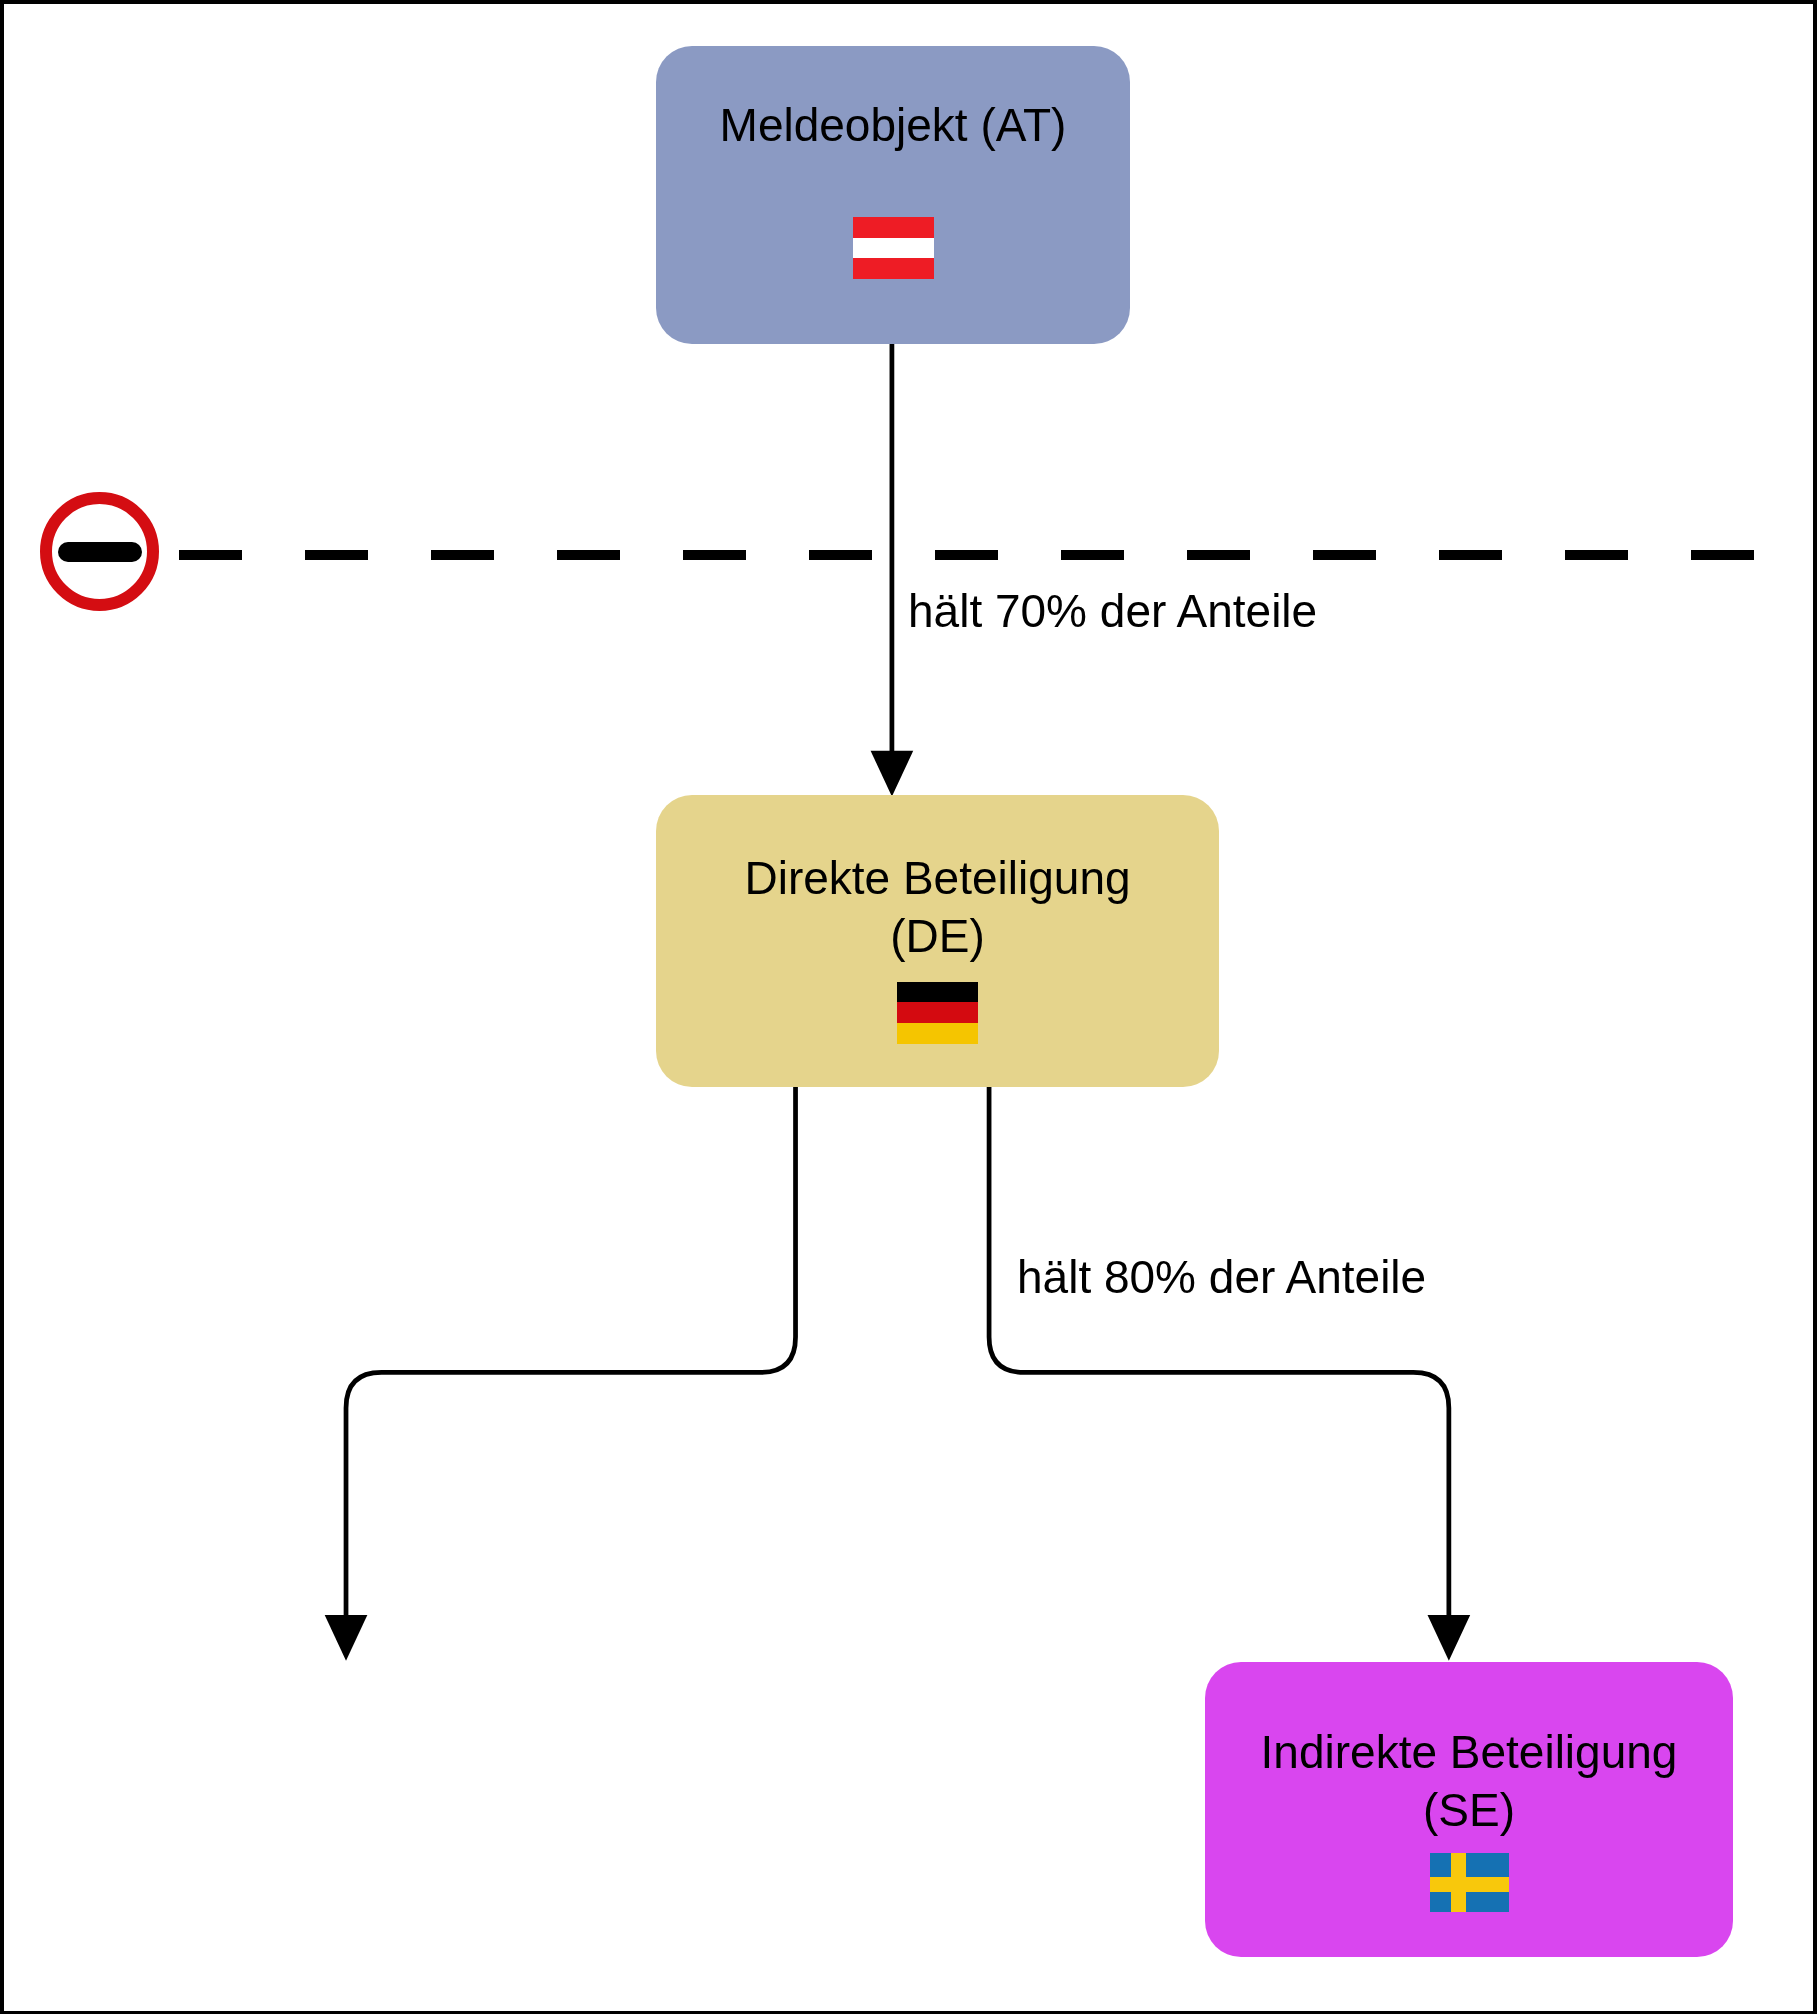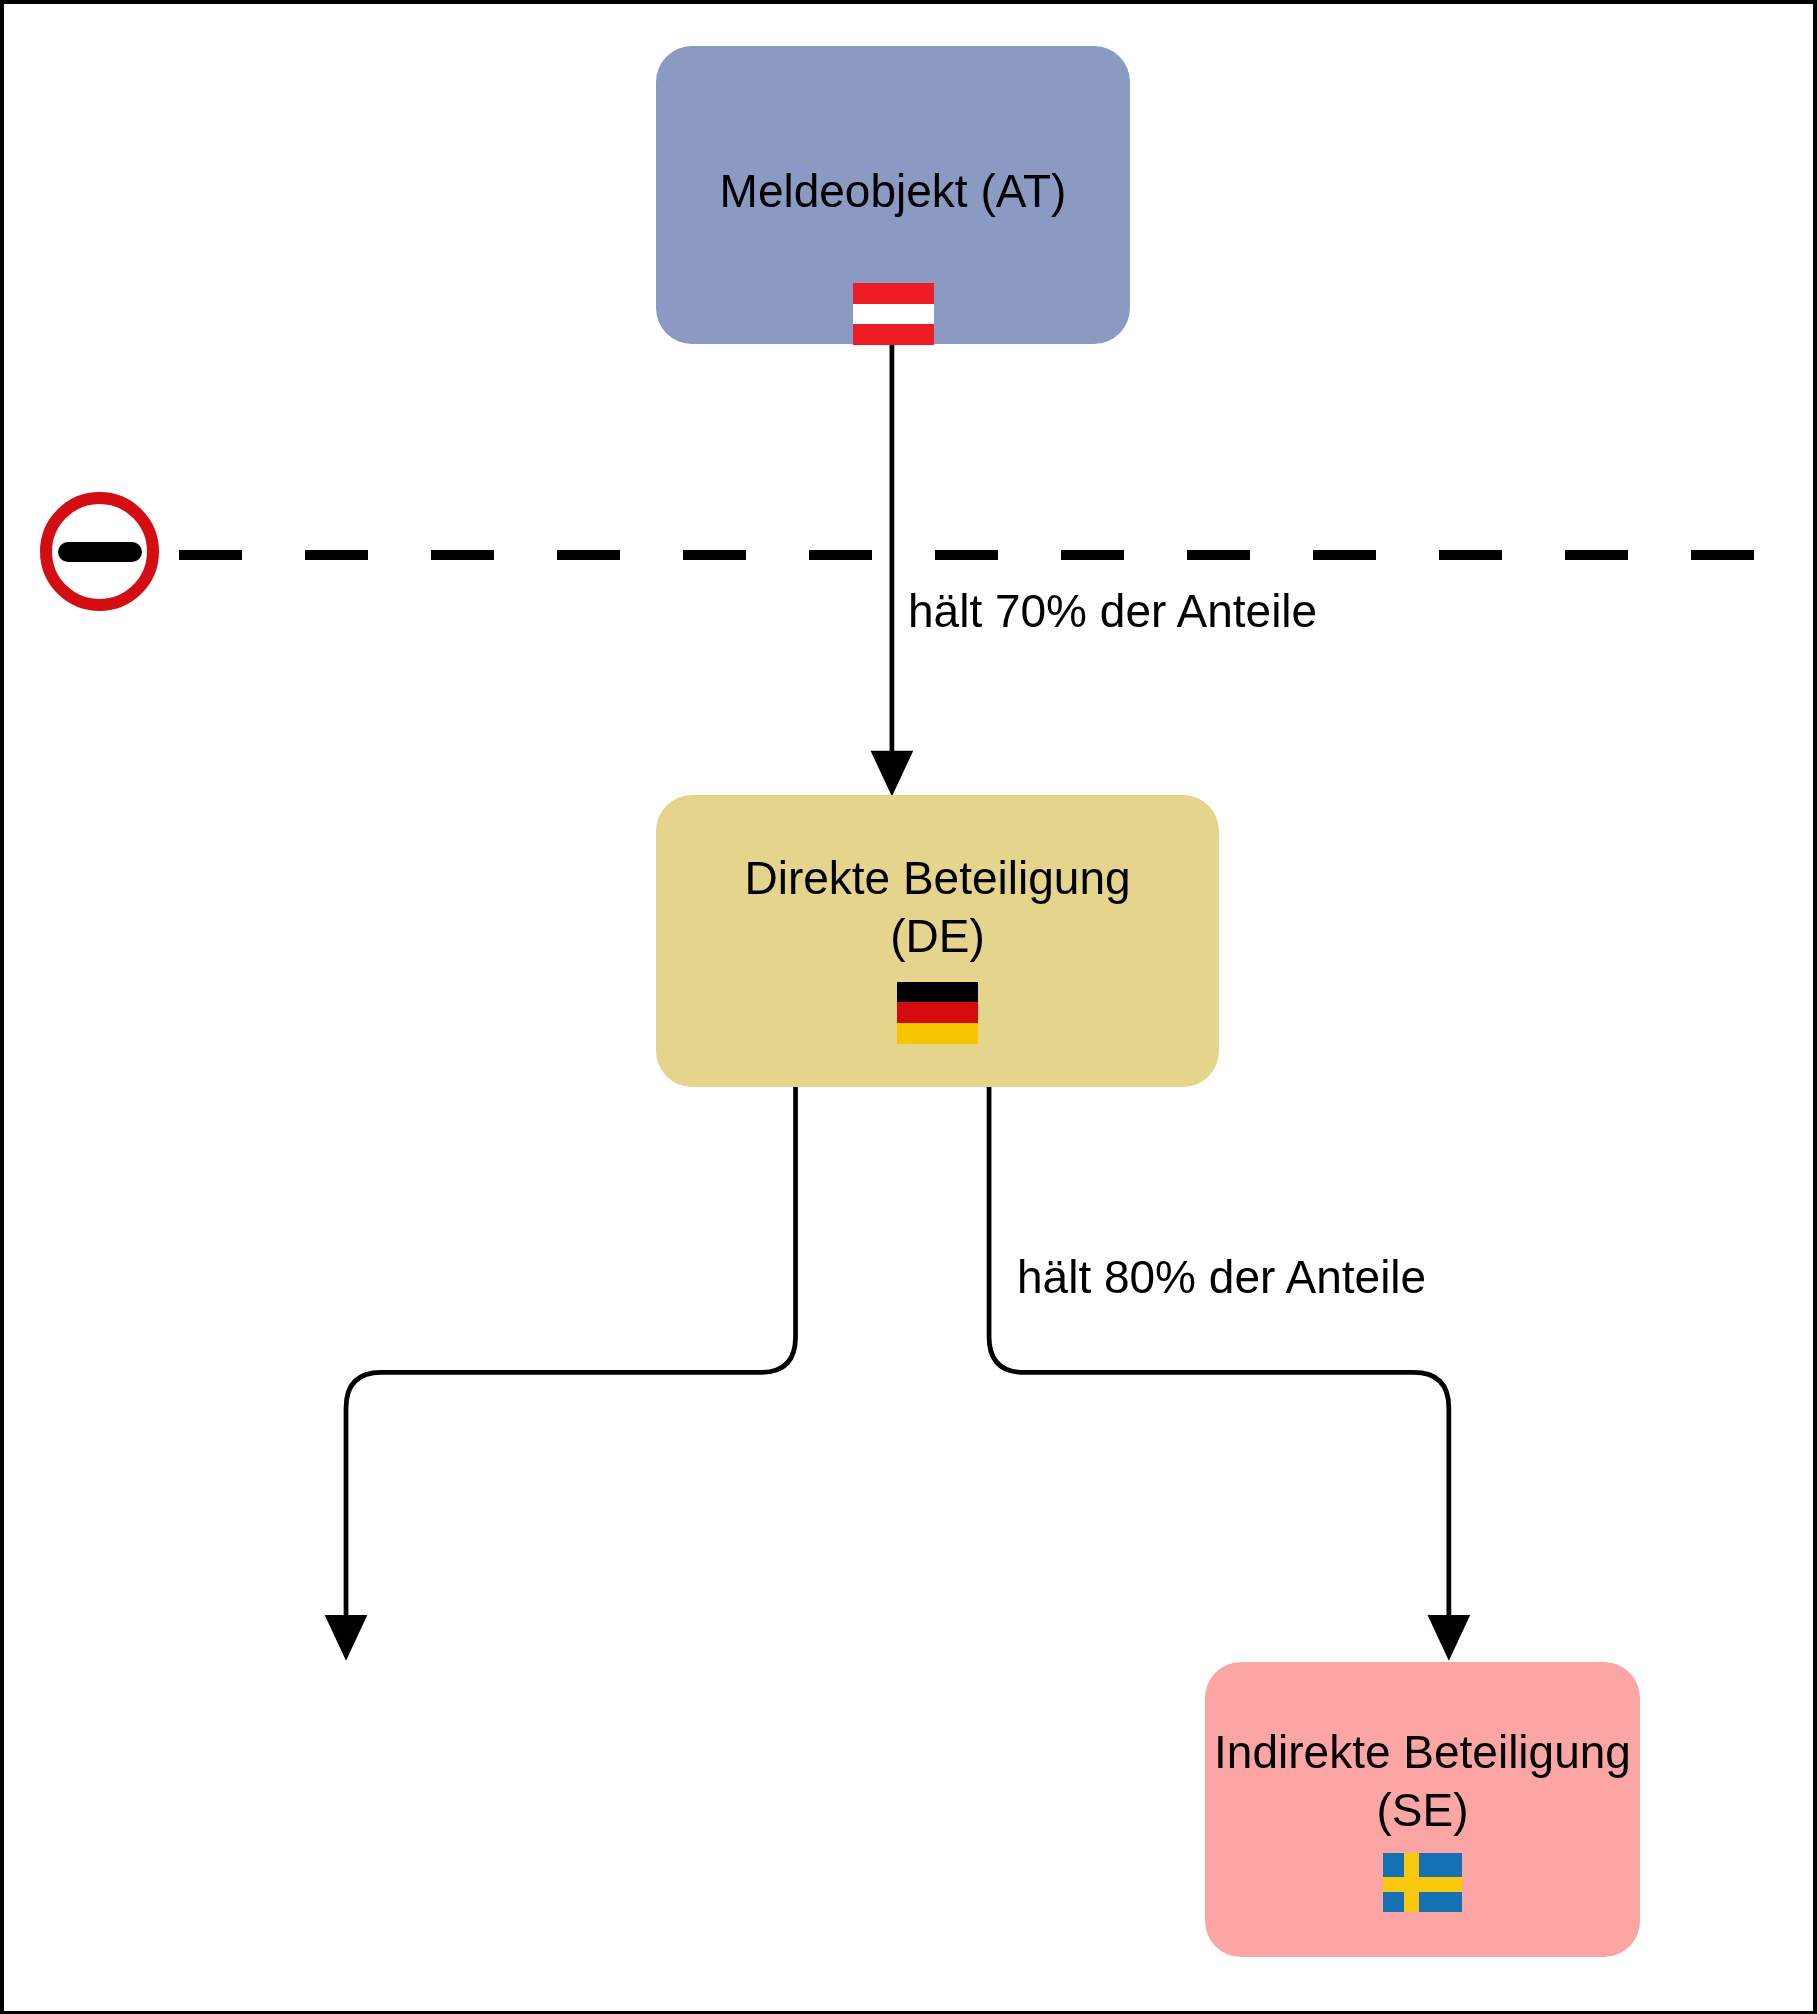--- a/index.html
+++ b/index.html
@@ -8,24 +8,24 @@
     font-family:"Liberation Sans",sans-serif;overflow:hidden;color:#000;
   }
   .frame{position:absolute;inset:0;border:4.7px solid #000;pointer-events:none;z-index:50;}
 
   
   .node{
     position:absolute;border-radius:36px;display:flex;flex-direction:column;
     align-items:center;text-align:center;box-sizing:border-box;z-index:10;
   }
   .node .title{font-size:46px;line-height:58px;white-space:nowrap;}
-  .node-at{left:656px;top:46px;width:474px;height:298px;background:#8B9AC3;padding-top:116px;}
+  .node-at{left:656px;top:46px;width:474px;height:298px;background:#8B9AC3;padding-top:50px;}
   .node-de{left:656px;top:795px;width:563px;height:292px;background:#E5D48C;padding-top:54px;}
   .node-fr{left:122px;top:1662px;width:461px;height:295px;background:#DFA069;padding-top:32px;}
-  .node-se{left:1205px;top:1662px;width:435px;height:295px;background:#fca5a5;padding-top:61px;}
+  .node-se{left:1205px;top:1662px;width:528px;height:295px;background:#d946ef;padding-top:61px;}
 
   
   .flag{position:relative;flex:none;}
   .flag-rows{display:flex;flex-direction:column;}
   .flag-rows > div{flex:1;}
   .flag-cols{display:flex;flex-direction:row;}
   .flag-cols > div{flex:1;}
 
   .flag-at{width:81px;height:62px;margin-top:63px;}
   .flag-at .r1,.flag-at .r3{background:#EE1C25;}

